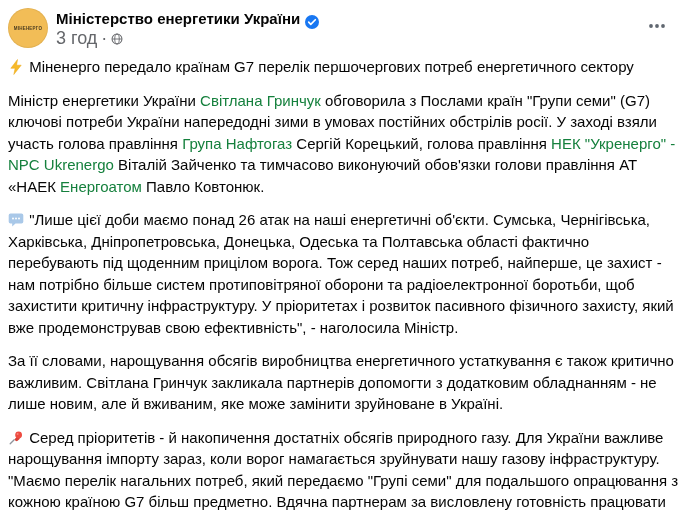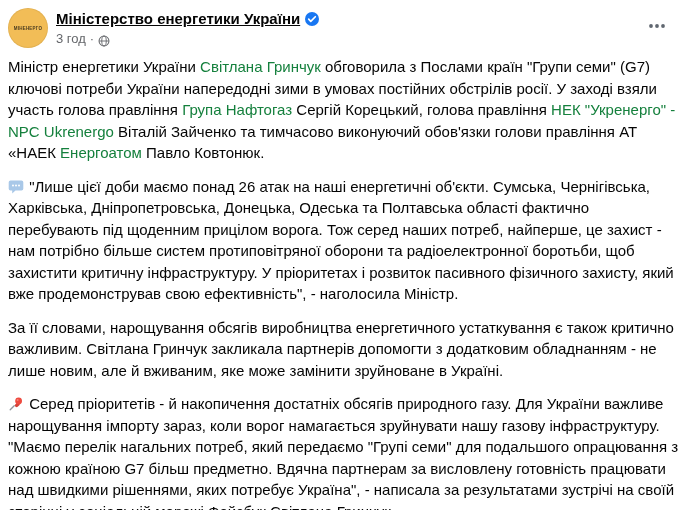--- a/index.html
+++ b/index.html
@@ -10,24 +10,24 @@
   .post{padding:6px 8px 4px 8px;}
   
   .header{display:flex;align-items:flex-start;position:relative;padding:2px 0 4px 0;}
   .avatar{
     width:40px;height:40px;border-radius:50%;background:#F2BD57;
     display:flex;align-items:center;justify-content:center;flex:0 0 40px;
     cursor:pointer;box-shadow:inset 0 0 0 1px rgba(0,0,0,.06);
   }
   .avatar-text{font-size:4.5px;font-weight:bold;color:#4a3c20;letter-spacing:.2px;white-space:nowrap;}
   .header-mid{margin-left:8px;padding-top:1px;}
-  .name-row{display:flex;align-items:center;gap:5px;text-decoration:underline;}
+  .name-row{display:flex;align-items:flex-end;gap:5px;}
   .page-name{font-size:15px;font-weight:700;color:#050505;line-height:20px;cursor:pointer;}
   .verified{display:inline-flex;width:14px;height:14px;}
-  .meta-row{display:flex;align-items:flex-end;gap:4px;font-size:13px;color:#65676B;line-height:17px;margin-top:1px;}
+  .meta-row{display:flex;align-items:center;gap:4px;font-size:18px;color:#65676B;line-height:17px;margin-top:1px;}
   .meta-row .ts{cursor:pointer;}
   .menu-btn{
     position:absolute;right:8px;top:8px;width:32px;height:24px;
     display:flex;align-items:center;justify-content:center;border-radius:6px;cursor:pointer;
   }
   
   .body{padding-top:4px;}
   .body p{margin:0 0 12px 0;font-size:15px;line-height:21.5px;color:#050505;}
   .lnk{color:#15803d;text-decoration:none;cursor:pointer;}
   .emo{display:inline-block;vertical-align:-3px;margin-right:1px;}
@@ -70,20 +70,23 @@
             <circle cx="4" cy="10" r="1.9" fill="#606770"></circle>
             <circle cx="10" cy="10" r="1.9" fill="#606770"></circle>
             <circle cx="16" cy="10" r="1.9" fill="#606770"></circle>
           </svg>
       </span>
     </div>
   </div>
 
   <div class="body">
 
+    <p><span class="emo"><svg width="16" height="16" viewBox="0 0 16 16">
+            <polygon points="9.5,0.5 2.8,9.3 7.1,9.3 5.8,15.5 13.2,6.2 8.6,6.2" fill="#F7B928" stroke="#E9A617" stroke-width="0.5"></polygon>
+          </svg></span><span> Міненерго передало країнам G7 перелік першочергових потреб енергетичного сектору</span></p>
 
     <p><span>Міністр енергетики України </span><a class="lnk">Світлана Гринчук</a><span> обговорила з  Послами країн "Групи семи" (G7) ключові потреби України напередодні зими в умовах постійних обстрілів росії. У заході взяли участь голова правління </span><a class="lnk">Група Нафтогаз</a><span> Сергій Корецький, голова правління </span><a class="lnk">НЕК "Укренерго" - NPC Ukrenergo</a><span> Віталій Зайченко та тимчасово виконуючий обов'язки голови правління АТ «НАЕК </span><a class="lnk">Енергоатом</a><span> Павло Ковтонюк.</span></p>
 
     <p><span class="emo"><svg width="16" height="16" viewBox="0 0 16 16">
             <path d="M2.5 1.5h11a1.8 1.8 0 0 1 1.8 1.8v6.4a1.8 1.8 0 0 1-1.8 1.8H7.5l-3.3 3v-3H2.5a1.8 1.8 0 0 1-1.8-1.8V3.3a1.8 1.8 0 0 1 1.8-1.8z" fill="#A9C8E8"></path>
             <circle cx="5" cy="6.5" r="1" fill="#ffffff"></circle>
             <circle cx="8" cy="6.5" r="1" fill="#ffffff"></circle>
             <circle cx="11" cy="6.5" r="1" fill="#ffffff"></circle>
           </svg></span><span> "Лише цієї доби маємо понад 26 атак на наші енергетичні об'єкти. Сумська, Чернігівська, Харківська, Дніпропетровська, Донецька, Одеська та Полтавська області фактично перебувають під щоденним прицілом ворога. Тож серед наших потреб, найперше, це захист - нам потрібно більше систем протиповітряної оборони та радіоелектронної боротьби, щоб захистити критичну інфраструктуру. У пріоритетах і розвиток пасивного фізичного захисту, який вже продемонстрував свою ефективність", - наголосила Міністр.</span></p>
 

